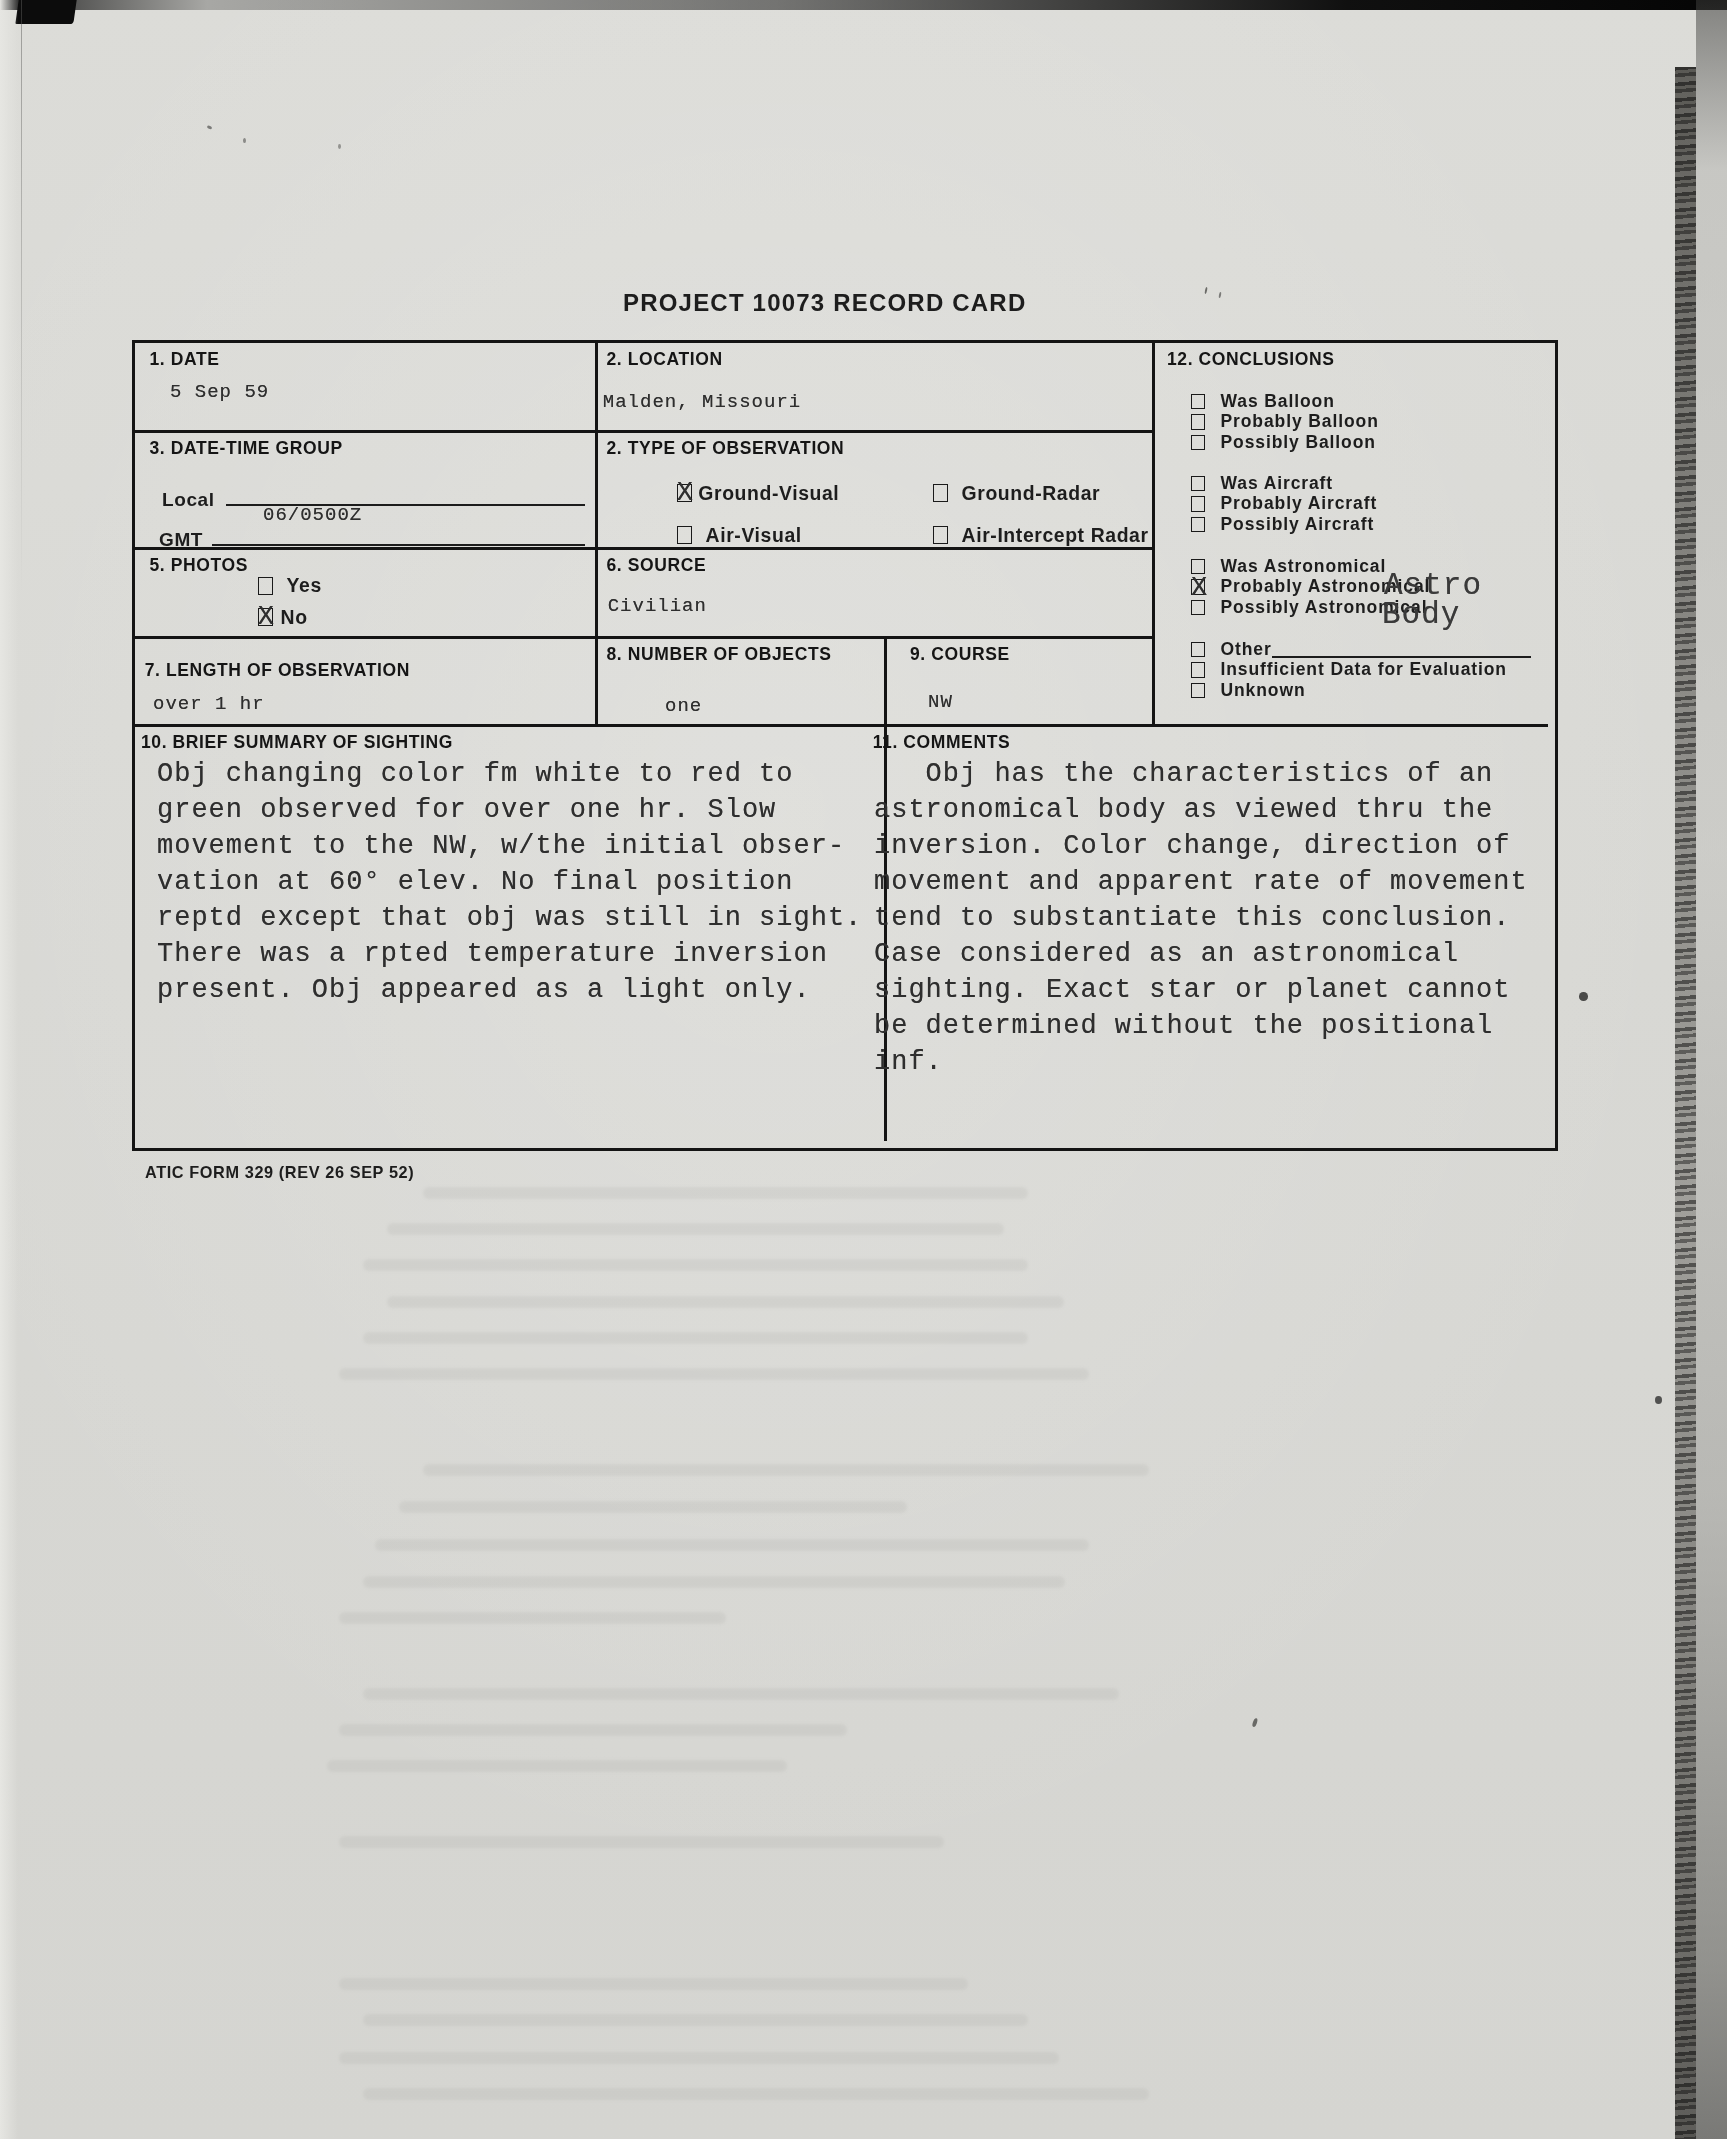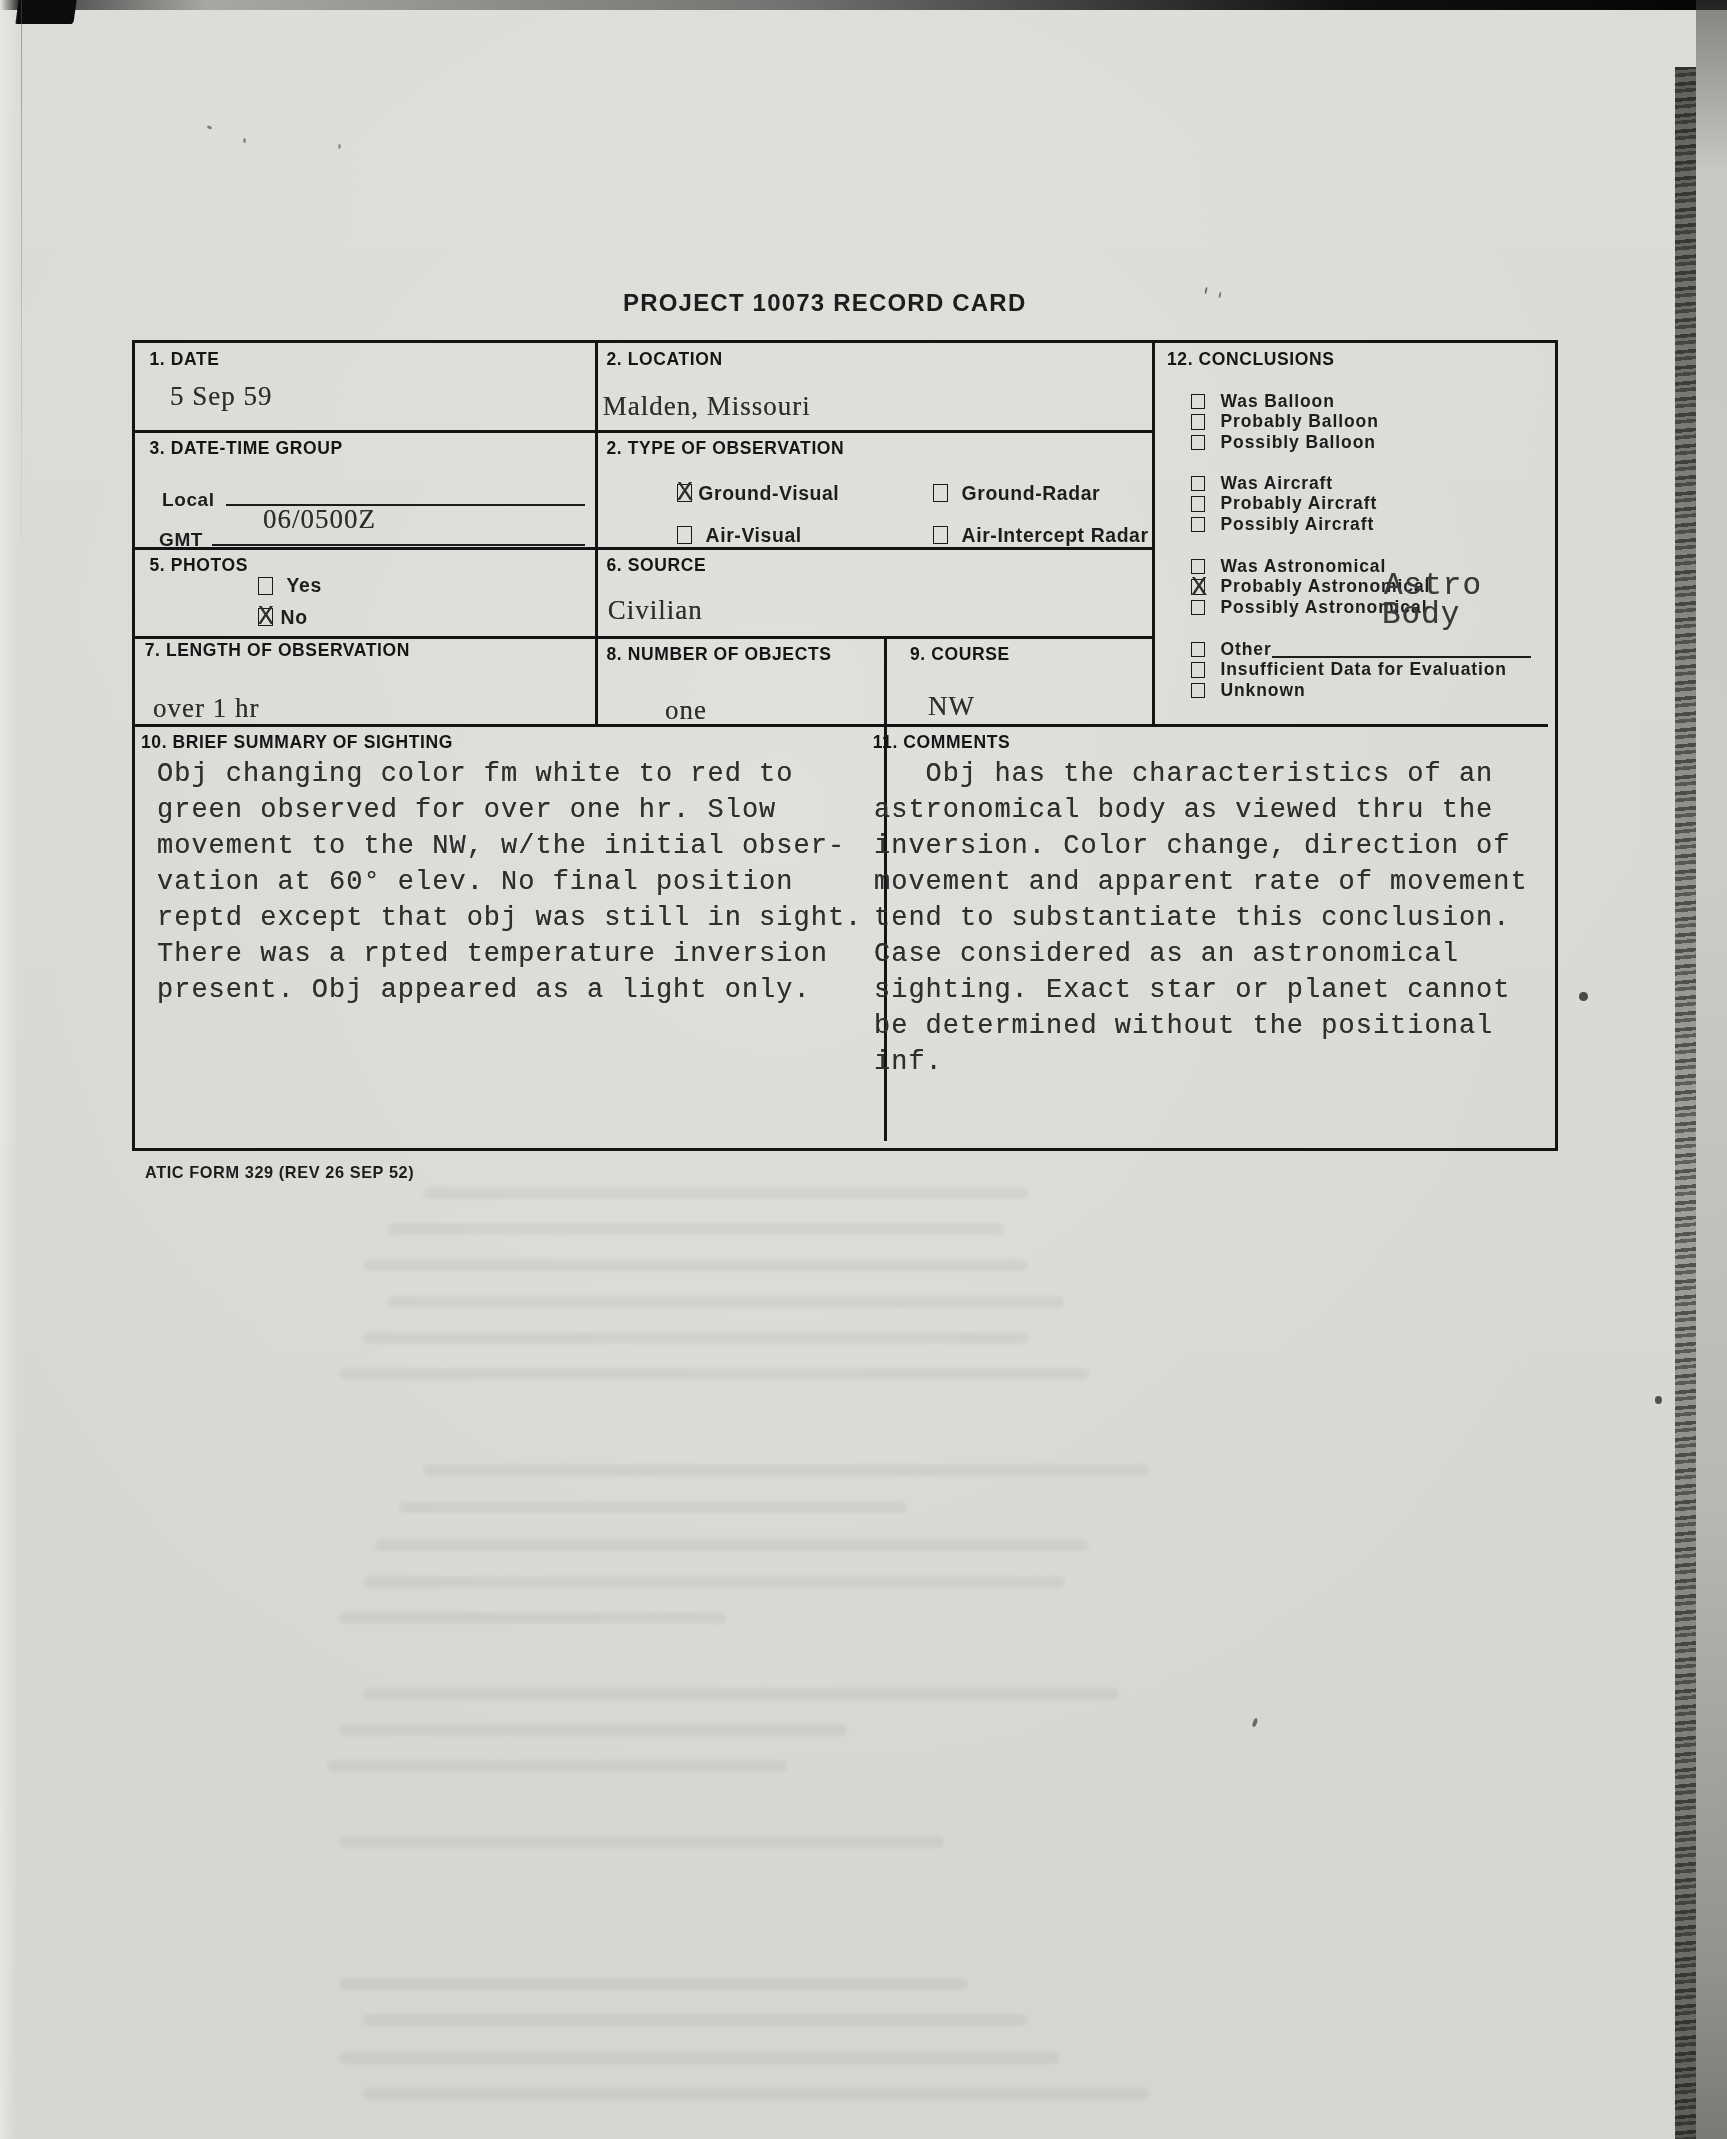--- a/index.html
+++ b/index.html
@@ -30,21 +30,21 @@
   .speck{position:absolute;background:#3a3a38;border-radius:50%;}
   .ghost{position:absolute;height:12px;border-radius:6px;background:#8e8e8a;opacity:.12;filter:blur(1.8px);}
   
   .doc-title{position:absolute;left:623px;top:289px;font-size:24px;font-weight:700;letter-spacing:1.2px;white-space:nowrap;}
   .doc-footer{position:absolute;left:145px;top:1163px;font-size:16.3px;font-weight:700;letter-spacing:0.6px;white-space:nowrap;}
   
   .card{position:absolute;left:132px;top:340px;width:1420px;height:805px;border:3.6px solid #141414;}
   .vline,.hline{position:absolute;background:#141414;}
   .cell{position:absolute;}
   .cell-label{position:absolute;font-size:17.5px;font-weight:700;letter-spacing:0.6px;white-space:nowrap;color:#151515;}
-  .tw{font-family:Liberation Serif, serif;font-size:27px;letter-spacing:1px;color:#2e2e2e;text-shadow:0 0 0.6px rgba(46,46,46,.65);white-space:nowrap;}
+  .tw{font-family:Liberation Mono, monospace;font-size:19px;letter-spacing:1px;color:#2e2e2e;text-shadow:0 0 0.6px rgba(46,46,46,.65);white-space:nowrap;}
   .tw-block{font-family:"Liberation Mono","DejaVu Sans Mono",monospace;font-size:27px;letter-spacing:1px;line-height:36px;color:#2e2e2e;text-shadow:0 0 0.6px rgba(46,46,46,.6);white-space:pre-wrap;}
   .value{position:absolute;}
   
   .opt{display:flex;align-items:center;height:20.6px;margin-left:23px;}
   .cb{position:relative;flex:none;width:11.5px;height:13.3px;border:1.8px solid #1a1a1a;margin-right:15.7px;}
   .cb.big{width:13.3px;height:15.7px;margin-right:13.3px;}
   .mark{position:absolute;left:-1.2px;top:-7.3px;font-family:"Liberation Mono","DejaVu Sans Mono",monospace;font-size:27px;color:#2f2f2f;text-shadow:0 0 0.6px rgba(40,40,40,.6);}
   .opt-label{font-size:17.5px;font-weight:700;letter-spacing:0.9px;white-space:nowrap;}
   .opt-label.big{font-size:19.4px;letter-spacing:0.6px;}
   .group{position:absolute;left:13.3px;}
@@ -171,21 +171,21 @@
         <span class="opt-label big" style="margin-left:-6px">No</span>
       </div>
     </div>
 
     <div class="cell" style="left:463px;top:207px;width:553px;height:85px">
       <div class="cell-label" style="left:8.5px;top:4.8px">6. SOURCE</div>
       <div class="value tw" style="left:9.7px;top:45px">Civilian</div>
     </div>
 
     <div class="cell" style="left:0;top:296px;width:460px;height:85px">
-      <div class="cell-label" style="left:9.7px;top:1px">7. LENGTH OF OBSERVATION</div>
+      <div class="cell-label" style="left:9.7px;top:21px">7. LENGTH OF OBSERVATION</div>
       <div class="value tw" style="left:18px;top:54px">over 1 hr</div>
     </div>
 
     <div class="cell" style="left:463px;top:296px;width:285px;height:85px">
       <div class="cell-label" style="left:8.5px;top:4.8px">8. NUMBER OF OBJECTS</div>
       <div class="value tw" style="left:67px;top:56px">one</div>
     </div>
 
     <div class="cell" style="left:752px;top:296px;width:265px;height:85px">
       <div class="cell-label" style="left:23px;top:4.8px">9. COURSE</div>

